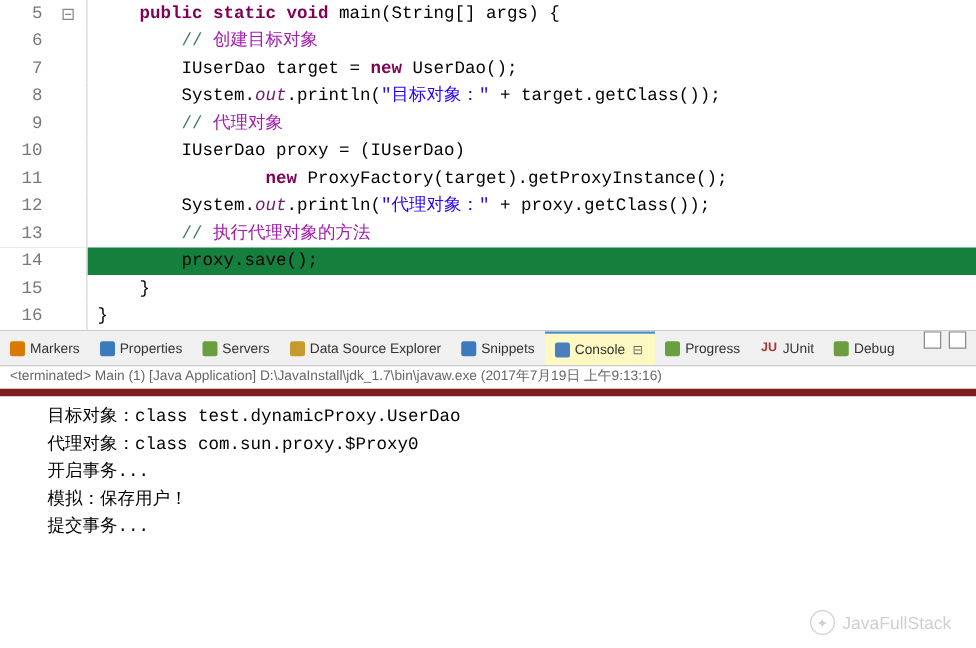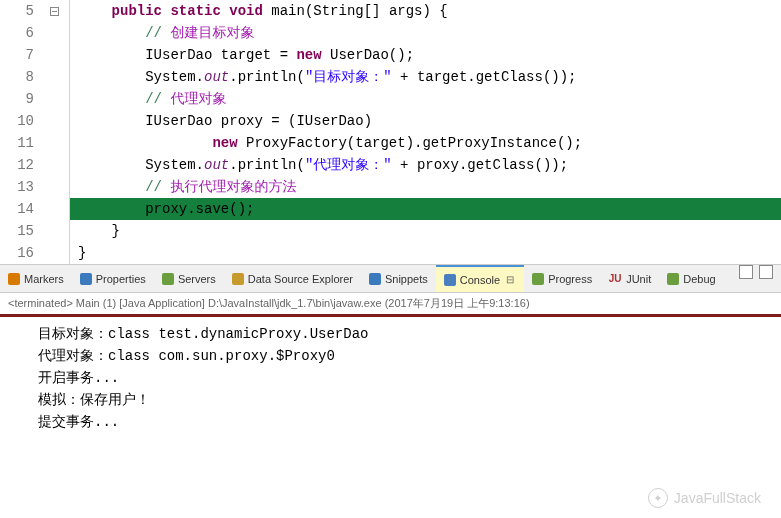--- a/index.html
+++ b/index.html
@@ -23,21 +23,21 @@
 .plain { color: #000; }
 
 .tabs-bar { display: flex; align-items: flex-start; height: 28px; border-bottom: 1px solid #ccc; background: #f0f0f0; overflow: hidden; font-family: Tahoma, sans-serif; font-size: 11px; }
 .tab { display: flex; align-items: center; gap: 4px; padding: 0 8px; height: 100%; cursor: pointer; color: #333; }
 .tab.active { background: #fef9c3; border-top: 2px solid #4a90d9; }
 .tab-icon { width: 14px; height: 14px; display: inline-flex; align-items: center; justify-content: center; }
 .tab-close { width: 12px; height: 12px; display: inline-flex; align-items: center; justify-content: center; font-size: 10px; color: #666; }
 .toolbar-icons { display: flex; gap: 6px; margin-left: auto; padding-right: 8px; }
 .mini-icon { width: 14px; height: 14px; border: 1px solid #888; display: inline-block; }
 
-.console-header { height: 24px; display: flex; align-items: center; padding: 0 8px; font-family: Tahoma, sans-serif; font-size: 11px; color: #666; border-bottom: 3px solid #7f1d1d; }
+.console-header { height: 24px; display: flex; padding: 0 8px; font-family: Tahoma, sans-serif; font-size: 11px; color: #666; border-bottom: 6px solid #7f1d1d; }
 .console-output { padding: 6px 10px; font-family: "Courier New", monospace; font-size: 14px; line-height: 22px; color: #000; margin-left: 28px; }
 .console-output div { white-space: pre; }
 
 .watermark { position: absolute; right: 20px; bottom: 10px; display: flex; align-items: center; gap: 6px; color: #bbb; font-family: Arial, sans-serif; font-size: 14px; opacity: 0.7; }
 .wm-icon { width: 20px; height: 20px; border: 1.5px solid #bbb; border-radius: 50%; display: inline-flex; align-items: center; justify-content: center; font-size: 11px; }
 </style>
 </head>
 <body>
 
 <div class="editor" id="editor">

